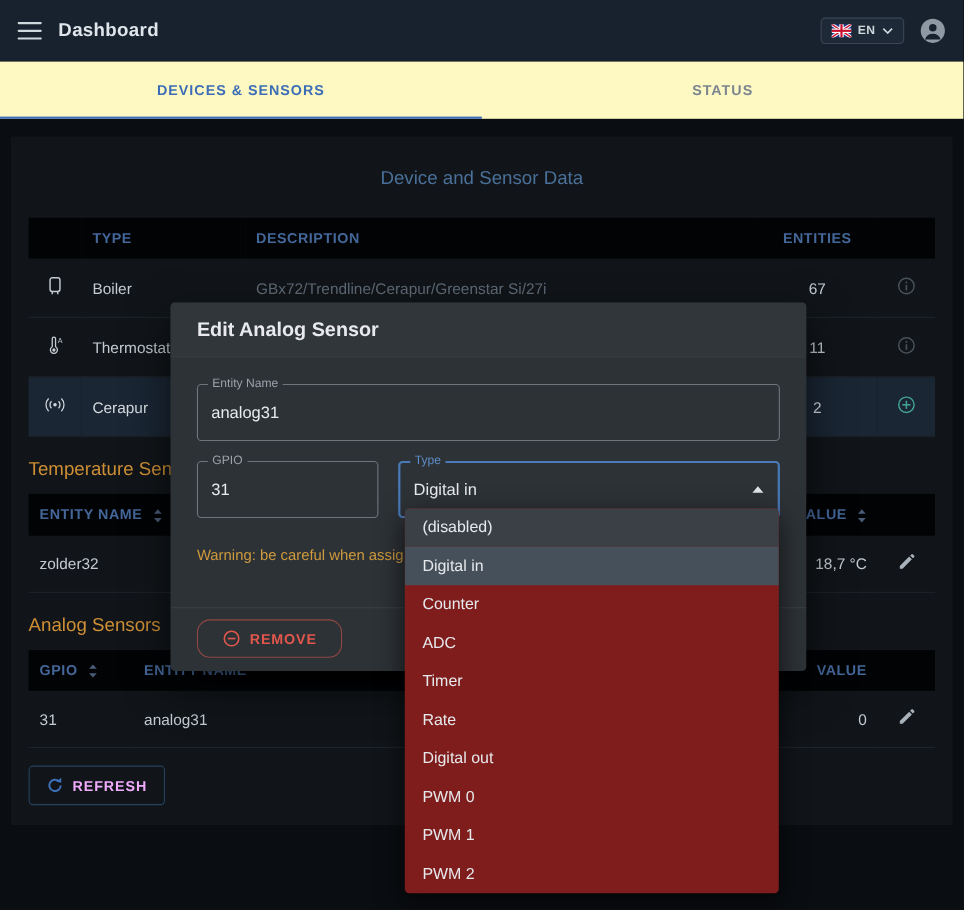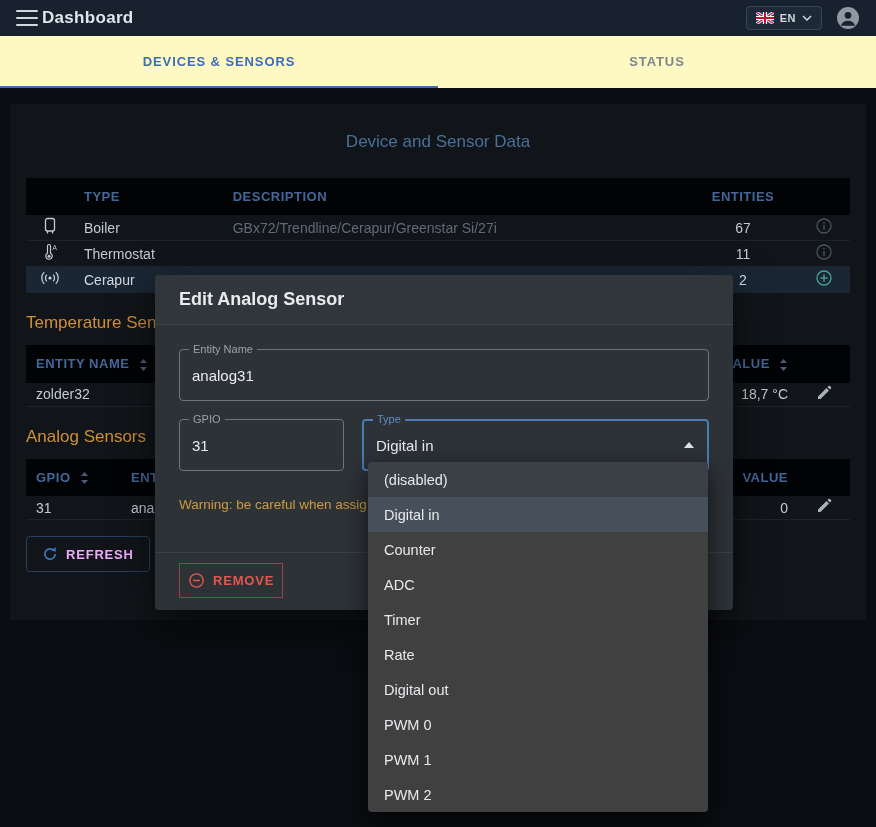--- a/index.html
+++ b/index.html
@@ -7,22 +7,22 @@
   body {
     font-family:"Liberation Sans", sans-serif;
     background:#0a0d11;
     color:#c3cad1;
     overflow:hidden;
   }
   .page { position:relative; width:876px; height:827px; overflow:hidden; }
 
   
   .appbar {
-    height:36px; background:#17222e; display:flex; align-items:center;
-    padding:0 16px; gap:4px;
+    height:56px; background:#17222e; display:flex; align-items:center;
+    padding:0 16px; gap:15px;
   }
   .hamburger { width:22px; height:16px; display:flex; flex-direction:column; justify-content:space-between; cursor:pointer; }
   .hamburger span { display:block; height:2px; background:#cfd8dc; border-radius:1px; }
   .app-title { font-size:17px; font-weight:bold; color:#dfe5ea; letter-spacing:0.3px; }
   .appbar-right { margin-left:auto; display:flex; align-items:center; gap:14px; }
   .lang-btn {
     display:flex; align-items:center; gap:6px; border:1px solid #3a4654;
     background:#1d2936; border-radius:4px; padding:5px 9px; cursor:pointer;
   }
   .lang-label { font-size:11px; font-weight:bold; color:#cfd8dc; letter-spacing:0.5px; }
@@ -45,21 +45,21 @@
     text-align:center; color:#4a7099; font-size:17px; font-weight:500;
     margin:14px 0 26px;
   }
 
   table { width:100%; border-collapse:collapse; }
   thead th {
     background:#020305; color:#44679a; font-size:13px; font-weight:bold;
     letter-spacing:0.5px; text-align:left; padding:11px 10px; white-space:nowrap;
   }
   tbody td {
-    padding:2px 10px; font-size:14px; color:#c3cad1;
+    padding:16px 10px; font-size:14px; color:#c3cad1;
     border-bottom:1px solid #1d232a; white-space:nowrap;
   }
   td.desc { color:#5f6b77; }
   .col-icon { width:48px; text-align:center; }
   .col-entities { width:110px; text-align:center !important; }
   .col-action { width:52px; text-align:center !important; }
   .col-value { width:130px; text-align:right !important; }
   .col-gpio { width:95px; }
   tr.row-highlight td { background:#1a2634; color:#d4dae0; }
 
@@ -112,27 +112,27 @@
 
   .modal-footer {
     margin-top:16px; border-top:1px solid rgba(255,255,255,0.07);
     padding:10px 24px 12px;
   }
   .remove-btn {
     display:inline-flex; align-items:center; gap:8px;
     border:1px solid rgba(226,87,76,0.55); background:transparent; color:#e2574c;
     font-family:"Liberation Sans",sans-serif;
     font-size:13px; font-weight:bold; letter-spacing:0.8px;
-    padding:8px 8px; border-radius:0; cursor:pointer;
+    padding:8px 22px; border-radius:12px; cursor:pointer;
   }
 
   
   .menu {
     position:absolute; left:368px; top:462px; width:340px; z-index:20;
-    background:#404040; border-radius:4px;
+    background:#7f1d1d; border-radius:4px;
     box-shadow:0 8px 24px rgba(0,0,0,0.65);
     overflow:hidden;
   }
   .menu-item {
     height:35px; display:flex; align-items:center; padding:0 16px;
     font-size:14.5px; color:#e6e9ec; cursor:pointer;
   }
   .menu-item.hovered { background:#3a4046; }
   .menu-item.selected { background:#46505a; }
 </style>

